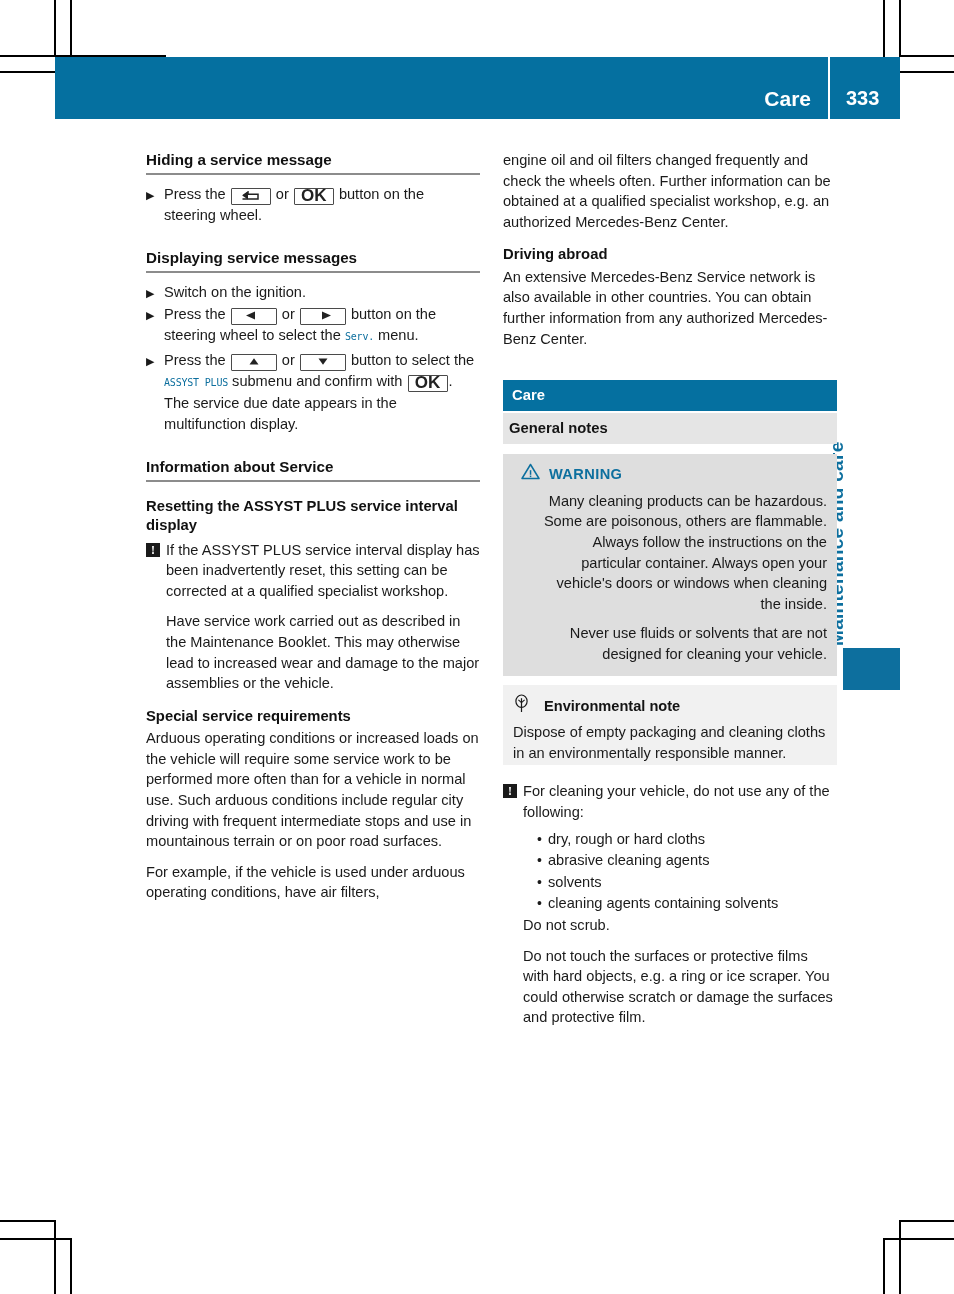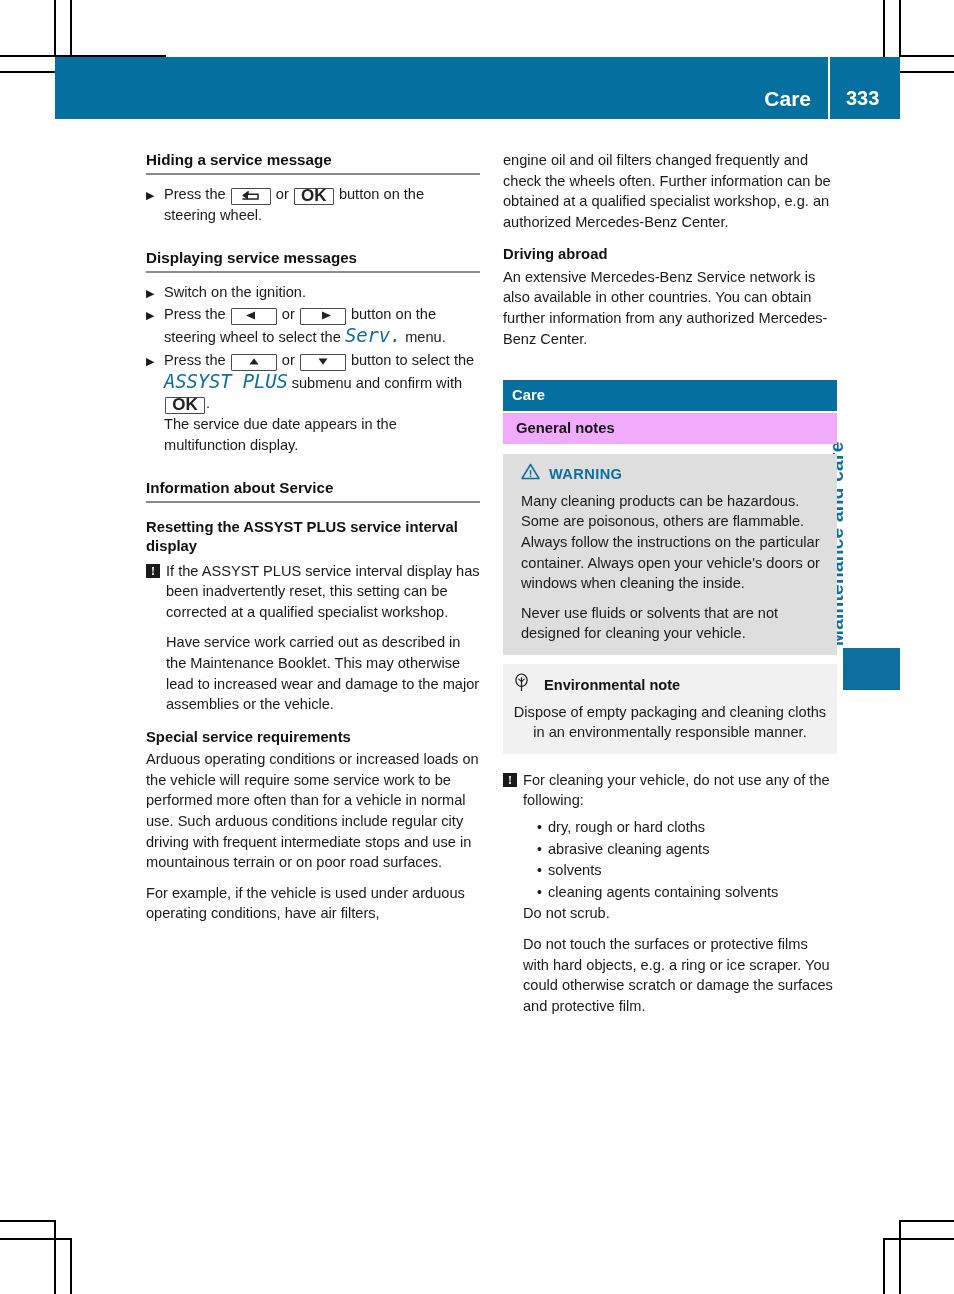--- a/index.html
+++ b/index.html
@@ -151,23 +151,22 @@
     margin: 0 1px;
     box-sizing: content-box;
   }
   .keybtn svg { vertical-align: 1px; }
   .keybtn.wide { min-width: 34px; }
 
   
   .disp {
     color: #0d6f9e;
     font-family: "DejaVu Sans Mono", monospace;
-    font-size: 19px;
+    font-size: 10px;
     letter-spacing: -0.2px;
-    font-style: italic;
   }
 
   
   .notice { position: relative; padding-left: 20px; margin-bottom: 10px; }
   .notice .nbox {
     position: absolute;
     left: 0;
     top: 3px;
     width: 14px;
     height: 14px;
@@ -185,25 +184,25 @@
   
   #care-header {
     background: #0570a0;
     color: #ffffff;
     font-size: 14.8px;
     font-weight: bold;
     padding: 6px 9px 7px 9px;
     line-height: 18px;
   }
   #general-notes-header {
-    background: #f0abfc;
+    background: #e5e5e5;
     color: #141414;
     font-size: 14.8px;
     font-weight: bold;
-    padding: 6px 9px 7px 13px;
+    padding: 6px 9px 7px 6px;
     line-height: 18px;
     margin-top: 2px;
   }
 
   
   .warnbox {
     background: #dedede;
     padding: 9px 10px 11px 18px;
     margin-top: 10px;
   }
@@ -212,29 +211,28 @@
     align-items: center;
     gap: 9px;
     margin-bottom: 5px;
   }
   .warnbox-head .wtitle {
     color: #0d6f9e;
     font-size: 14.6px;
     font-weight: bold;
     letter-spacing: 0.4px;
   }
-  .warnbox p { margin: 0 0 9px 0; }
+  .warnbox p { margin: 0 0 9px 16px; text-align: right; }
   .warnbox p:last-child { margin-bottom: 0; }
 
   
   .envbox {
     background: #f1f1f1;
-    padding: 9px 10px 11px 10px;
+    padding: 9px 10px 2px 10px;
     margin-top: 9px;
-    text-align: center;
   }
   .envbox-head {
     display: flex;
     align-items: center;
     gap: 14px;
     margin-bottom: 4px;
   }
   .envbox-head .etitle {
     font-size: 14.6px;
     font-weight: bold;

